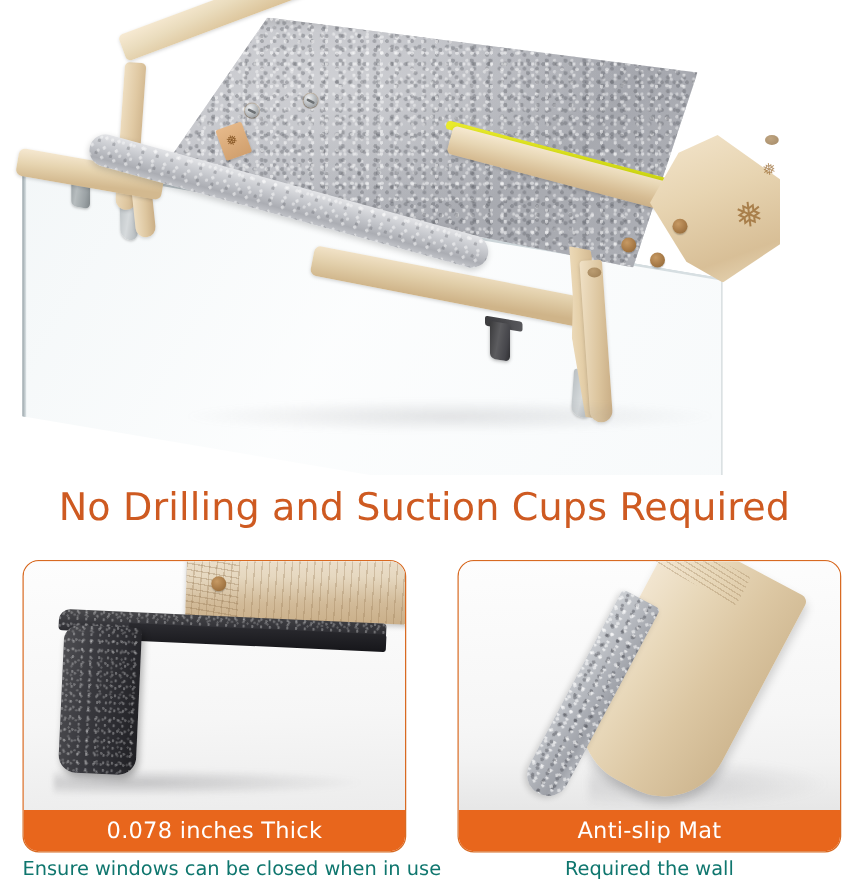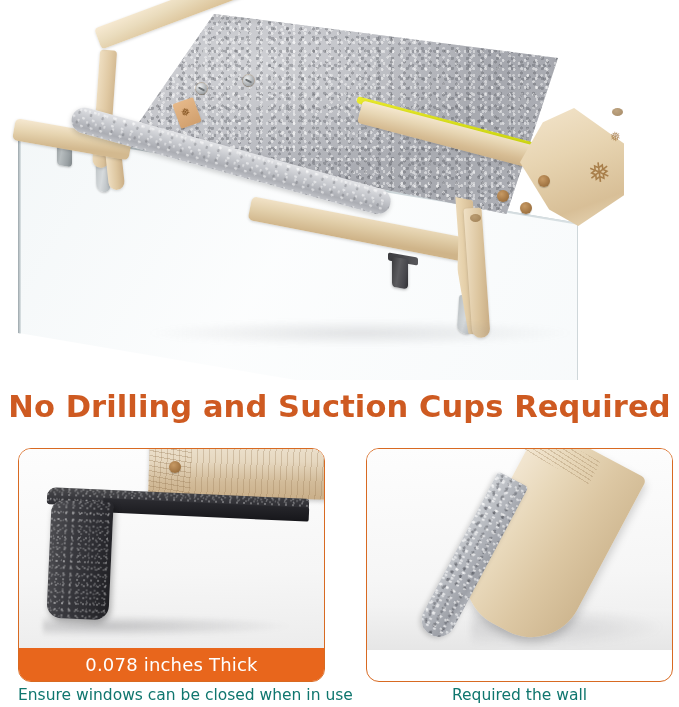--- a/index.html
+++ b/index.html
@@ -252,21 +252,21 @@
     filter:blur(2px);
   }
 
   
   #headline{
     position:absolute; left:0; top:392px; width:679px;
     text-align:center;
     font-size:30.5px; line-height:1;
     letter-spacing:.1px;
     color:#CE5A21;
-    font-weight:700;
+    font-weight:400;
     font-family:"DejaVu Sans", sans-serif;
     white-space:nowrap;
   }
 
   
   .panel{
     position:absolute; top:448px; width:307px; height:234px;
     border:1.2px solid #D86A22;
     border-radius:13px;
     background:#fff;
@@ -471,14 +471,15 @@
 <div id="footnote-left" class="footnote">Ensure windows can be closed when in use</div>
 
 <div id="panel-right" class="panel">
   <div class="panel-photo">
     <div id="rp-floor"></div>
     <div id="rp-shadow"></div>
     <div id="rp-leg"></div>
     <div id="rp-leg-top"></div>
     <div id="rp-felt"></div>
   </div>
+  <div class="caption">Anti-slip Mat</div>
 </div>
 <div id="footnote-right" class="footnote">Required the wall</div>
 
 </body></html>

